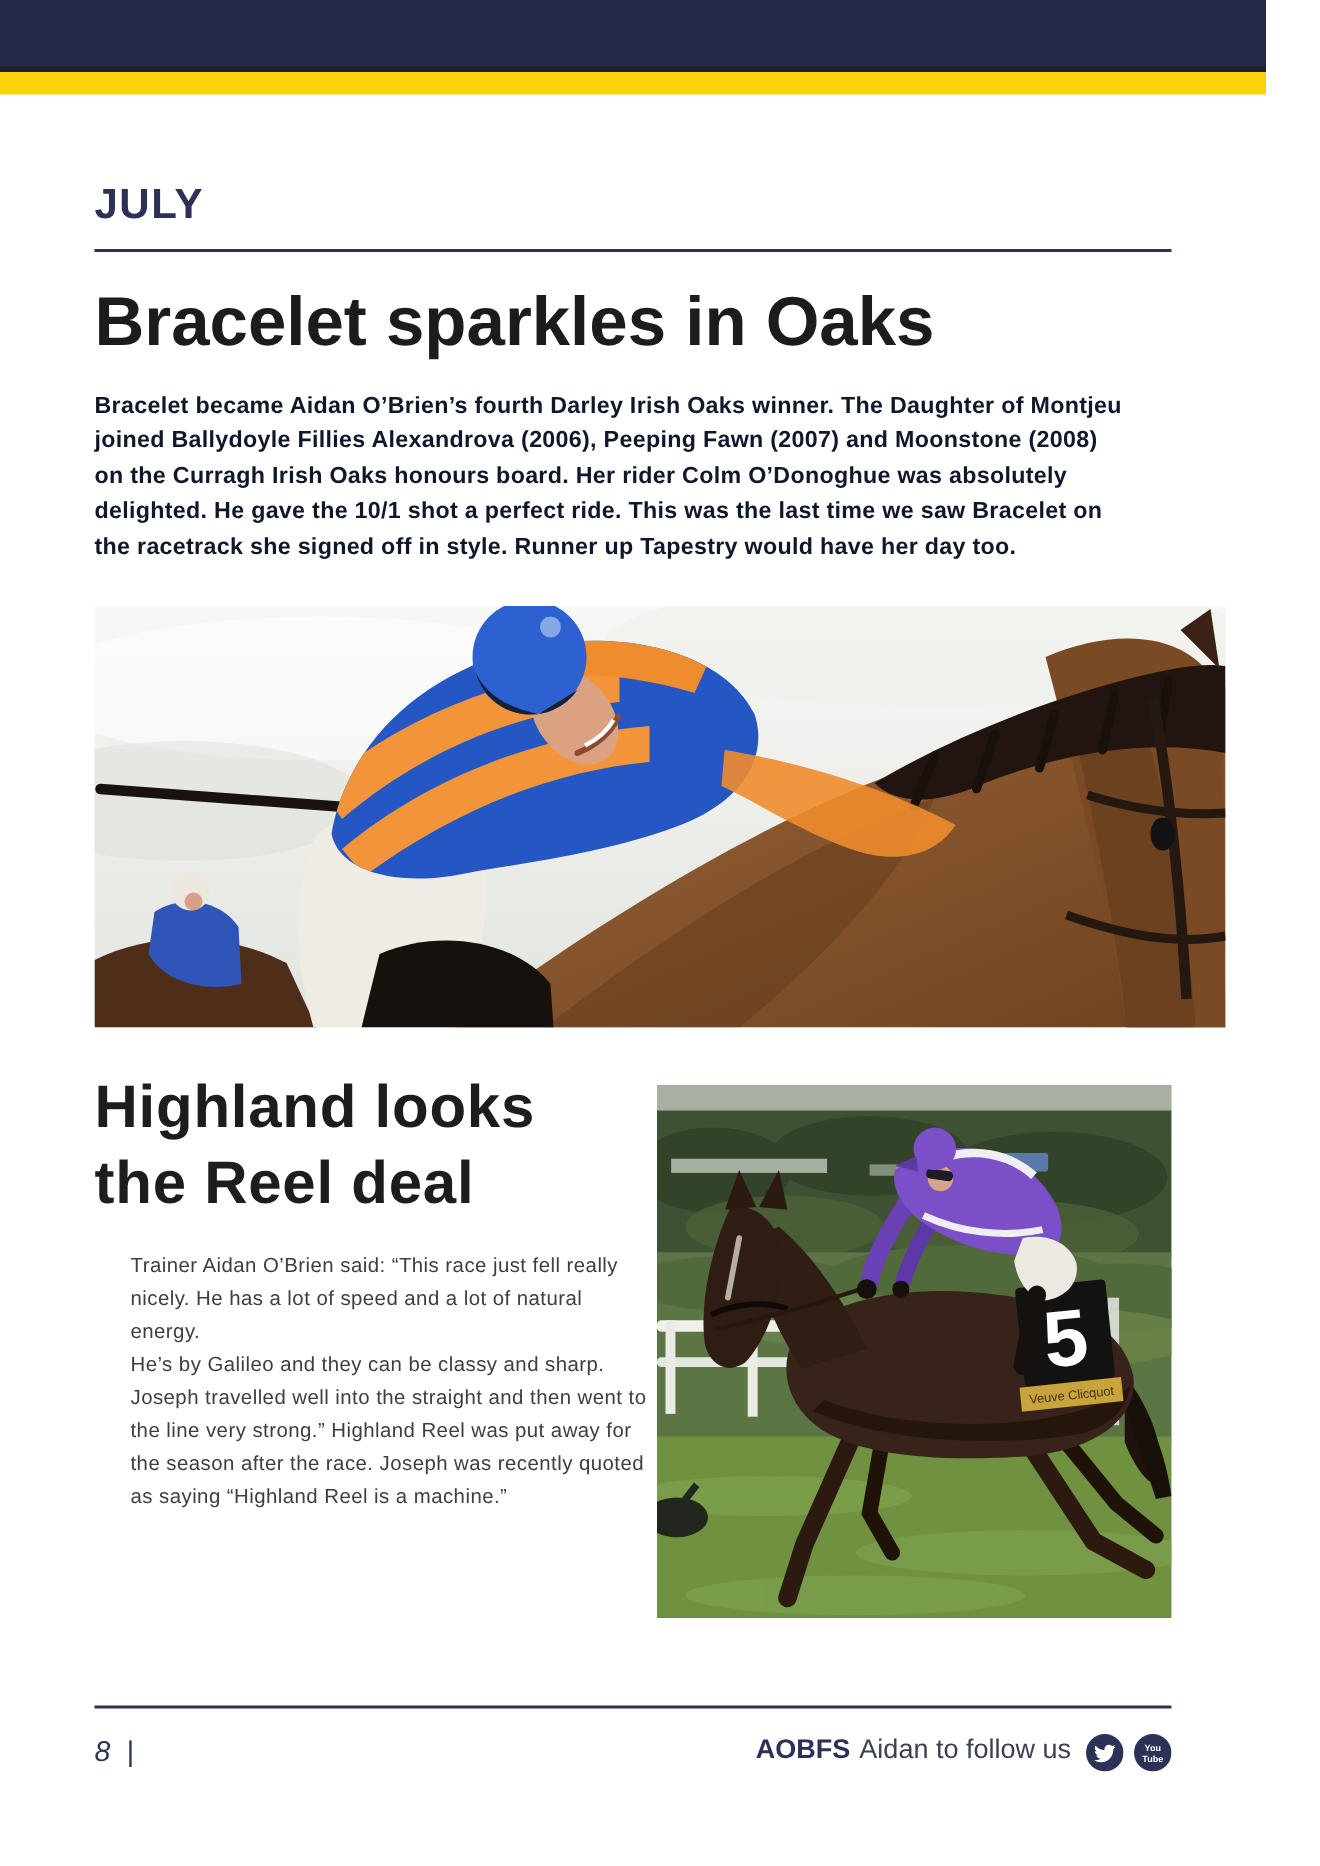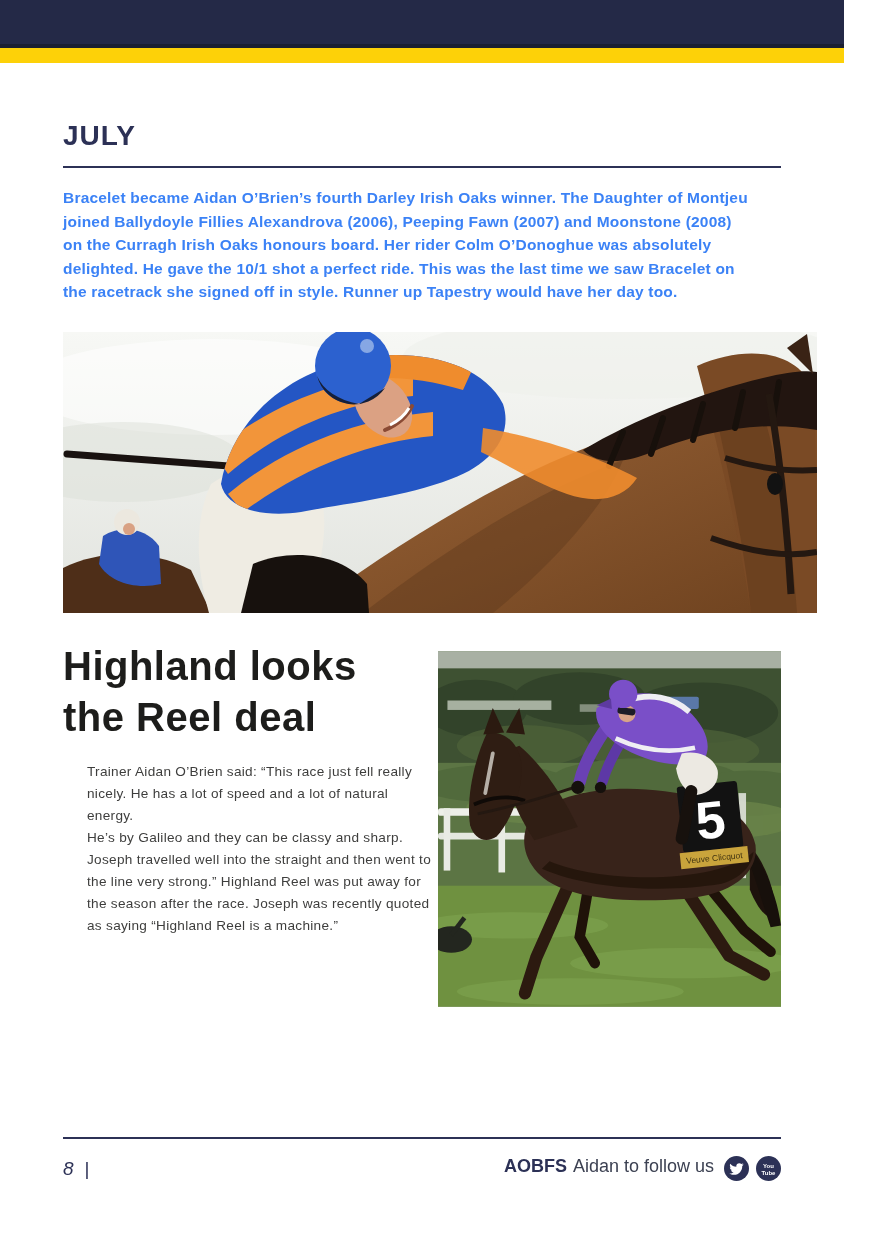--- a/index.html
+++ b/index.html
@@ -6,21 +6,21 @@
   .page{
     width:844px;height:1244px;position:relative;background:#ffffff;
     font-family:"Liberation Sans","DejaVu Sans",sans-serif;overflow:hidden;
   }
   .bar-navy{height:44px;background:#242947;border-bottom:4px solid #1b1f31;}
   .bar-yellow{height:15px;background:#fdd108;}
   .content{padding:0 63px;}
   .month{margin-top:57px;font-size:28px;font-weight:bold;color:#2c3156;letter-spacing:1px;}
   .rule{height:2px;background:#2c3156;margin-top:14px;}
   .headline{margin:20px 0 0;font-size:46px;font-weight:bold;color:#1c1c1a;letter-spacing:0;line-height:1.15;}
-  .lede{margin-top:18px;font-size:15.5px;font-weight:bold;color:#3b82f6;line-height:23.5px;letter-spacing:.2px;white-space:pre-line;}
+  .lede{margin-top:18px;font-size:15.5px;font-weight:bold;color:#0f172a;line-height:23.5px;letter-spacing:.2px;white-space:pre-line;}
   .photo-main{display:block;margin-top:28px;width:754px;height:281px;}
   .section2{display:flex;margin-top:28px;}
   .col-left{width:375px;flex:0 0 375px;}
   .headline2{margin:0;font-size:40px;font-weight:bold;color:#1d1d1b;line-height:51px;letter-spacing:.5px;white-space:pre-line;}
   .intro{margin-top:22px;font-size:16.5px;font-weight:bold;color:#1d1d1b;line-height:24px;letter-spacing:.2px;white-space:pre-line;}
   .body2{margin-top:18px;font-size:13.6px;color:#3e3e3d;line-height:22px;letter-spacing:.3px;white-space:pre-line;margin-left:24px;}
   .photo-side{display:block;margin-left:auto;width:363px;height:376px;}
   .footer{position:absolute;left:63px;right:63px;top:1137px;}
   .footer-rule{height:2px;background:#2c3156;}
   .footer-row{display:flex;align-items:center;margin-top:17px;}
@@ -37,20 +37,21 @@
 <body>
 
 <div class="page">
   <div class="bar-navy"></div>
   <div class="bar-yellow"></div>
 
   <div class="content">
     <div class="month">JULY</div>
     <div class="rule"></div>
 
+    <h1 class="headline">Bracelet sparkles in Oaks</h1>
     <p class="lede">Bracelet became Aidan O’Brien’s fourth Darley Irish Oaks winner. The Daughter of Montjeu
 joined Ballydoyle Fillies Alexandrova (2006), Peeping Fawn (2007) and Moonstone (2008)
 on the Curragh Irish Oaks honours board. Her rider Colm O’Donoghue was absolutely
 delighted. He gave the 10/1 shot a perfect ride. This was the last time we saw Bracelet on
 the racetrack she signed off in style. Runner up Tapestry would have her day too.</p>
 
     <svg class="photo-main" viewBox="0 0 754 281">
       <defs>
         <linearGradient id="sky1" x1="0" x2="0" y1="0" y2="1">
           <stop offset="0" stop-color="#f7f8f5"></stop>

